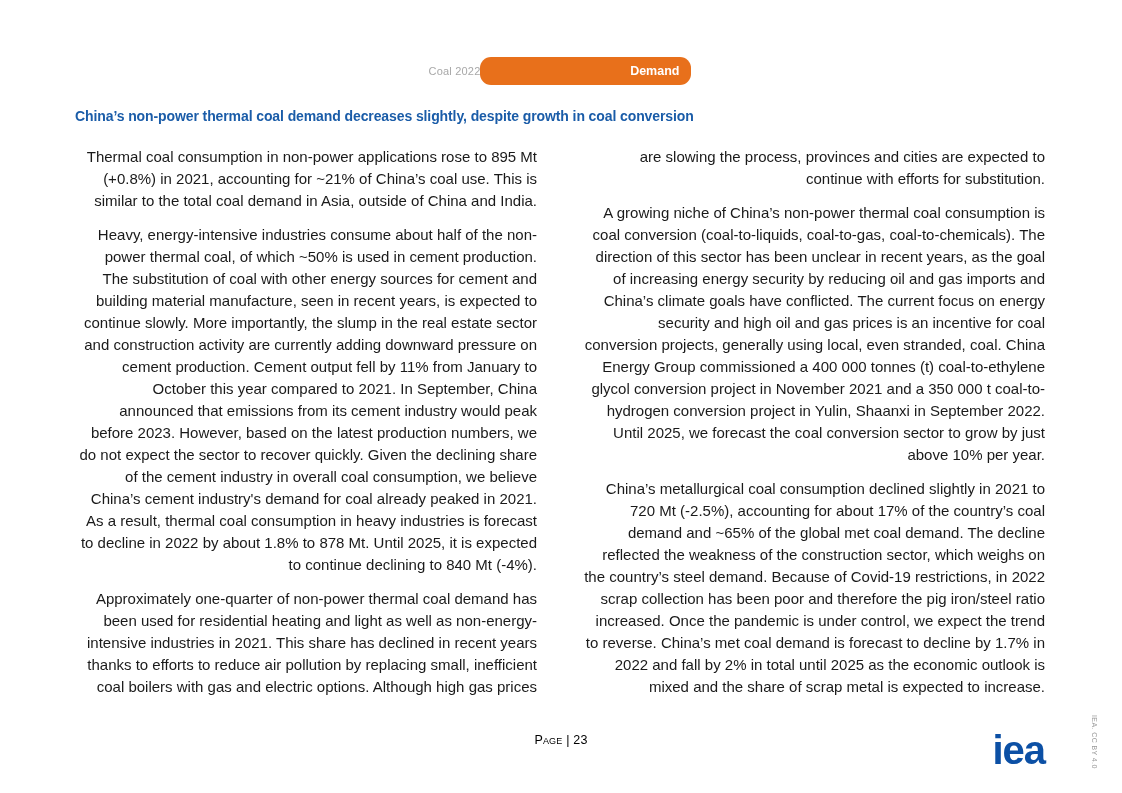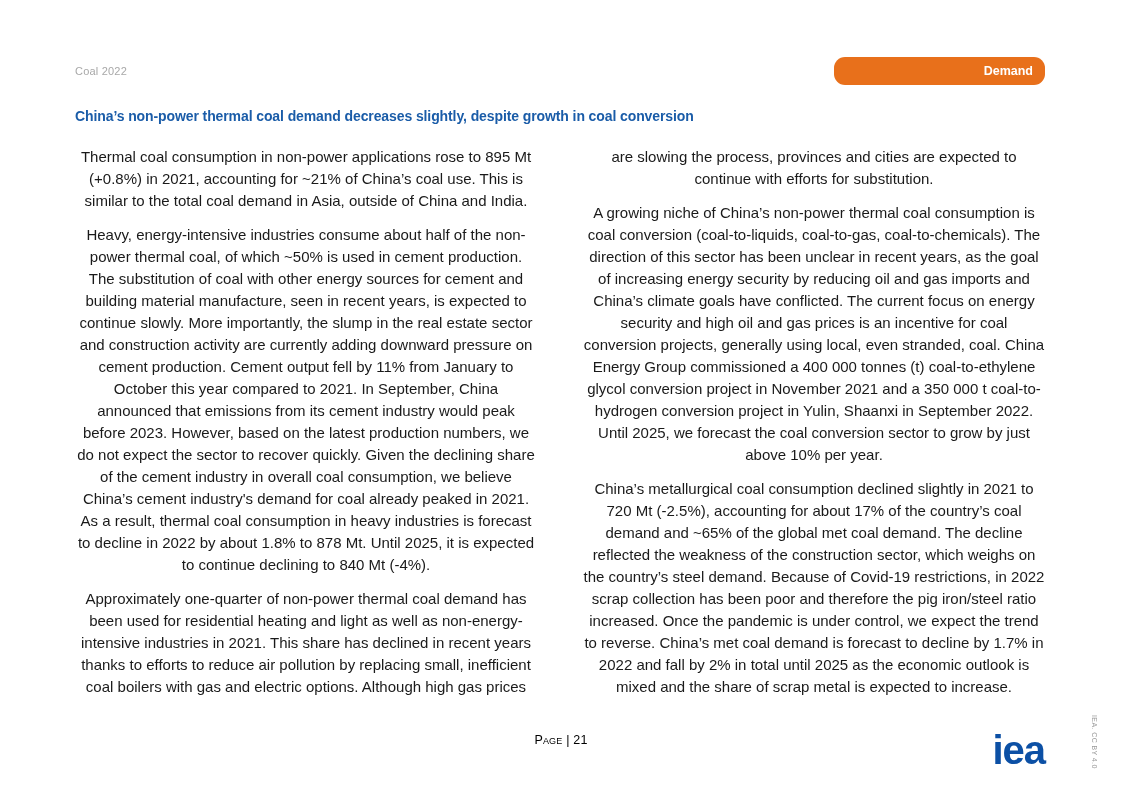--- a/index.html
+++ b/index.html
@@ -13,21 +13,21 @@
     overflow: hidden;
     margin: 0 auto;
   }
   .header {
     position: absolute;
     top: 57px;
     left: 75px;
     right: 77px;
     height: 28px;
     display: flex;
-    justify-content: space-between;
+    justify-content: center;
     align-items: center;
   }
   .report-label {
     font-size: 11px;
     color: #a8a8a8;
     letter-spacing: 0.2px;
   }
   .section-tab {
     width: 211px;
     height: 28px;
@@ -61,21 +61,21 @@
     right: 77px;
     display: flex;
     gap: 46px;
   }
   .column { flex: 1 1 0; min-width: 0; }
   .column p {
     font-size: 15px;
     line-height: 22px;
     color: #1a1a1a;
     margin-bottom: 12px;
-    text-align: center;
+    text-align: right;
   }
   .column p:last-child { margin-bottom: 4px; }
   .footer-page {
     position: absolute;
     bottom: 46px;
     left: 0;
     right: 0;
     text-align: center;
     font-variant: small-caps;
     font-size: 12.5px;
@@ -122,19 +122,19 @@
       <p>Heavy, energy-intensive industries consume about half of the non-power thermal coal, of which ~50% is used in cement production. The substitution of coal with other energy sources for cement and building material manufacture, seen in recent years, is expected to continue slowly. More importantly, the slump in the real estate sector and construction activity are currently adding downward pressure on cement production. Cement output fell by 11% from January to October this year compared to 2021. In September, China announced that emissions from its cement industry would peak before 2023. However, based on the latest production numbers, we do not expect the sector to recover quickly. Given the declining share of the cement industry in overall coal consumption, we believe China’s cement industry's demand for coal already peaked in 2021. As a result, thermal coal consumption in heavy industries is forecast to decline in 2022 by about 1.8% to 878 Mt. Until 2025, it is expected to continue declining to 840 Mt (-4%).</p>
       <p>Approximately one-quarter of non-power thermal coal demand has been used for residential heating and light as well as non-energy-intensive industries in 2021. This share has declined in recent years thanks to efforts to reduce air pollution by replacing small, inefficient coal boilers with gas and electric options. Although high gas prices</p>
     </div>
     <div class="column">
       <p>are slowing the process, provinces and cities are expected to continue with efforts for substitution.</p>
       <p>A growing niche of China’s non-power thermal coal consumption is coal conversion (coal-to-liquids, coal-to-gas, coal-to-chemicals). The direction of this sector has been unclear in recent years, as the goal of increasing energy security by reducing oil and gas imports and China’s climate goals have conflicted. The current focus on energy security and high oil and gas prices is an incentive for coal conversion projects, generally using local, even stranded, coal. China Energy Group commissioned a 400 000 tonnes (t) coal-to-ethylene glycol conversion project in November 2021 and a 350 000 t coal-to-hydrogen conversion project in Yulin, Shaanxi in September 2022. Until 2025, we forecast the coal conversion sector to grow by just above 10% per year.</p>
       <p>China’s metallurgical coal consumption declined slightly in 2021 to 720 Mt (-2.5%), accounting for about 17% of the country’s coal demand and ~65% of the global met coal demand. The decline reflected the weakness of the construction sector, which weighs on the country’s steel demand. Because of Covid-19 restrictions, in 2022 scrap collection has been poor and therefore the pig iron/steel ratio increased. Once the pandemic is under control, we expect the trend to reverse. China’s met coal demand is forecast to decline by 1.7% in 2022 and fall by 2% in total until 2025 as the economic outlook is mixed and the share of scrap metal is expected to increase.</p>
     </div>
   </div>
 
-  <div class="footer-page">Page | 21</div>
+  <div class="footer-page">Page | 23</div>
 
   <div class="logo">iea</div>
 
   <div class="license">IEA. CC BY 4.0</div>
 
 </div>
 
 </body></html>

